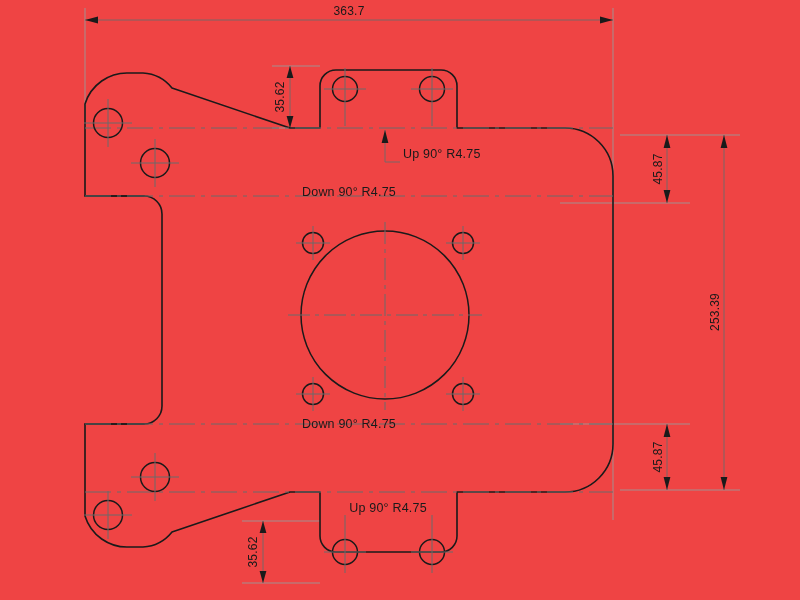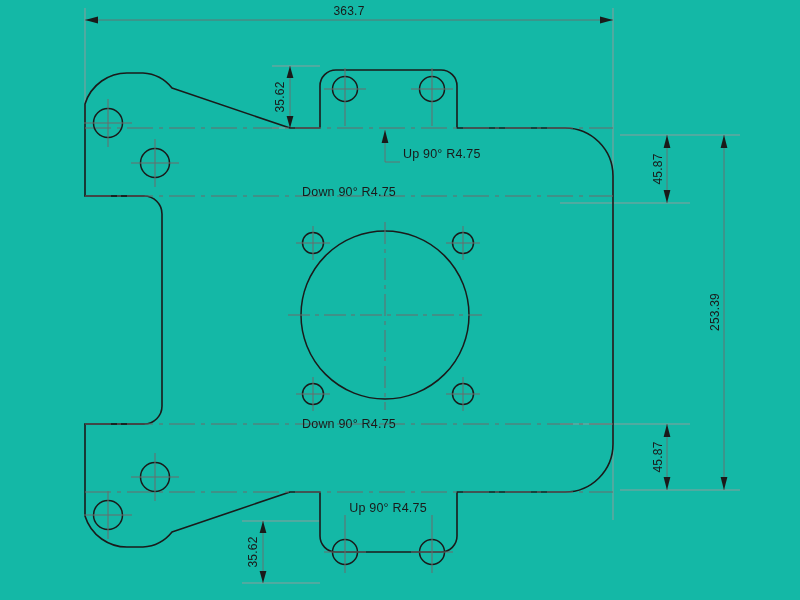--- a/index.html
+++ b/index.html
@@ -8,21 +8,21 @@
     background: #ffffff;
     width: 800px;
     height: 600px;
     overflow: hidden;
     font-family: "Liberation Sans", sans-serif;
   }
   #drawing-root {
     position: relative;
     width: 800px;
     height: 600px;
-    background: #14b8a6;
+    background: #ef4444;
   }
   svg#cad-svg {
     display: block;
     width: 800px;
     height: 600px;
   }
   .part-outline {
     fill: none;
     stroke: #1a1a1a;
     stroke-width: 1.6;

